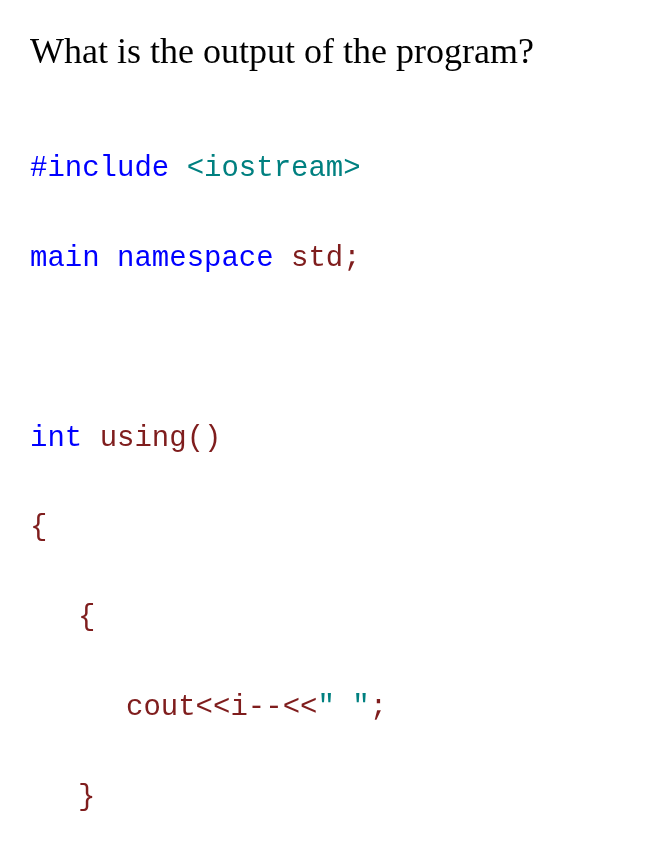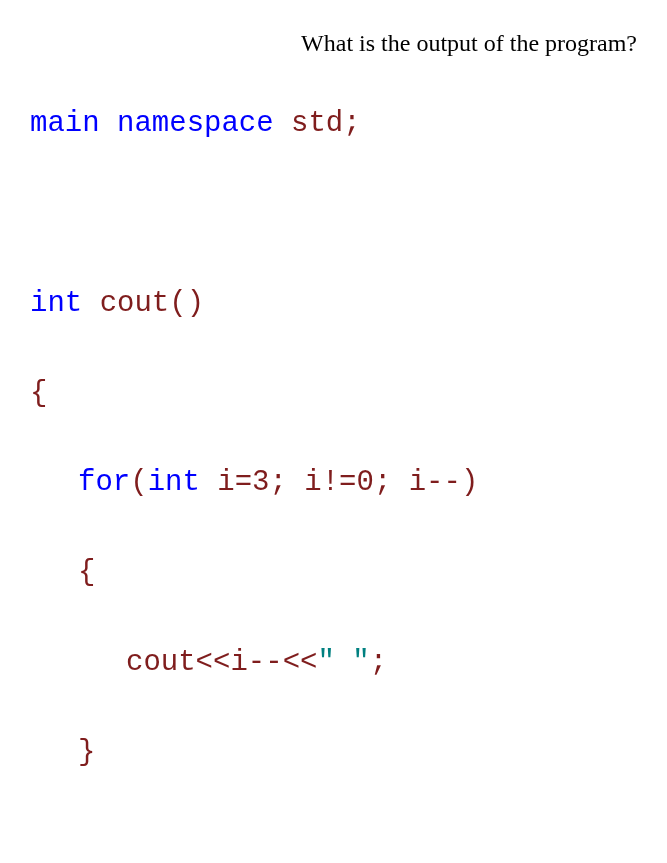--- a/index.html
+++ b/index.html
@@ -5,23 +5,23 @@
     body {
       margin: 0;
       padding: 30px 30px 30px 30px;
       width: 667px;
       height: 863px;
       box-sizing: border-box;
       background: #ffffff;
       font-family: Georgia, "Times New Roman", serif;
     }
     .question {
-      font-size: 24px;
+      font-size: 36px;
       color: #000;
-      text-align: right;
+      margin-bottom: 30px;
     }
     .code-block {
       font-family: "Courier New", Courier, monospace;
       font-size: 29px;
       line-height: 1.55;
       margin-bottom: 40px;
       white-space: pre;
     }
     .code-line {
       display: block;
@@ -31,22 +31,22 @@
     .black { color: #7f1d1d; }
     .indent1 { padding-left: 48px; }
     .indent2 { padding-left: 96px; }
   </style>
 </head>
 <body>
 
 <div class="question">What is the output of the program?</div>
 
 <div class="code-block">
+<span class="code-line"><span class="blue">#include </span><span class="teal">&lt;iostream&gt;</span></span>
 <span class="code-line"><span class="blue">main </span><span class="blue">namespace </span><span class="black">std;</span></span>
 <span class="code-line"> </span>
-<span class="code-line"><span class="blue">int </span><span class="black">cout()</span></span>
+<span class="code-line"><span class="blue">int </span><span class="black">using()</span></span>
 <span class="code-line black">{</span>
-<span class="code-line indent1"><span class="blue">for</span><span class="black">(</span><span class="blue">int </span><span class="black">i=3; i!=0; i--)</span></span>
 <span class="code-line indent1 black">{</span>
 <span class="code-line indent2"><span class="black">cout&lt;&lt;i--&lt;&lt;</span><span class="teal">" "</span><span class="black">;</span></span>
 <span class="code-line indent1 black">}</span>
 
 </div>
 
 </body></html>

